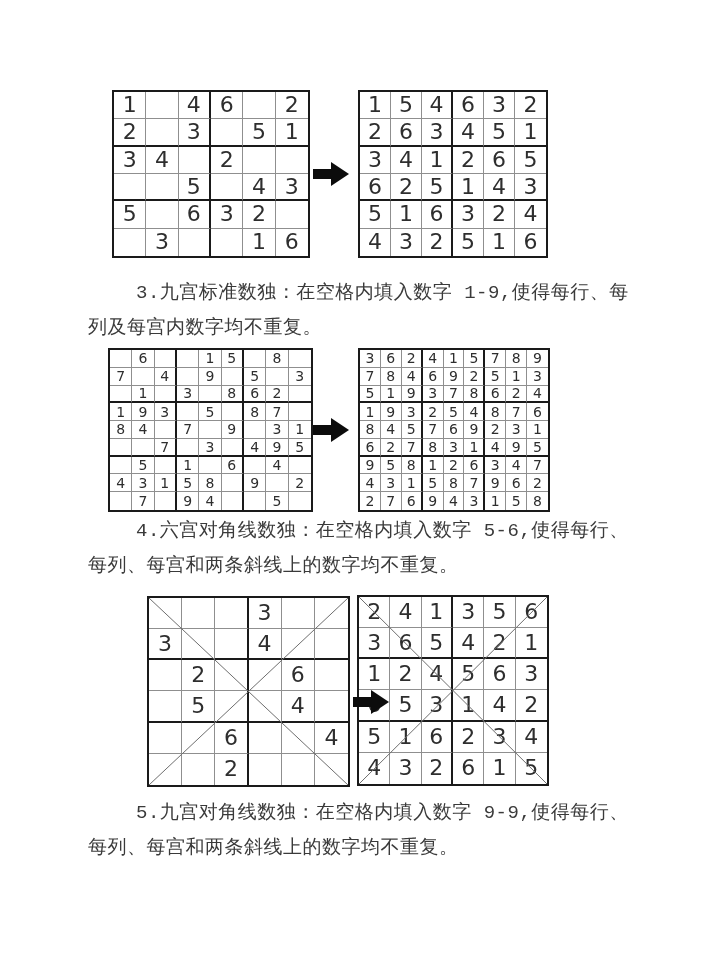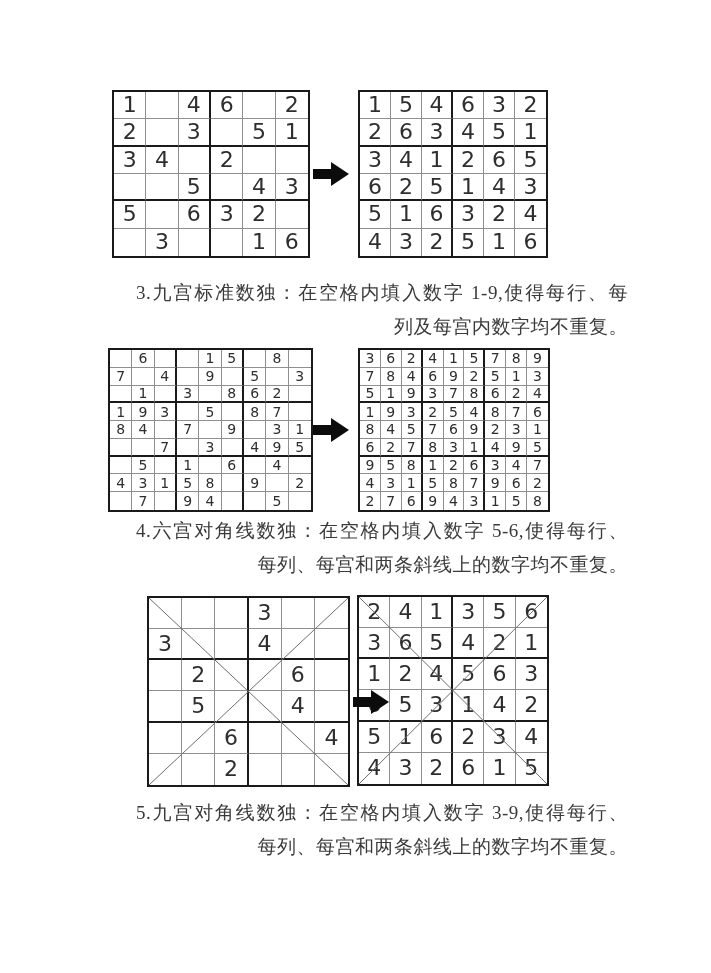--- a/index.html
+++ b/index.html
@@ -72,22 +72,23 @@
     position:absolute;left:88px;width:540px;
     font-size:19px;line-height:34px;
     letter-spacing:0.5px;
     color:var(--text);
   }
   .para .l1{
     text-indent:48px;
     text-align:justify;
     text-align-last:justify;
     white-space:nowrap;
-  }
-  .para .l2{text-align:right}
+    font-family:Liberation Mono, monospace;
+  }
+  .para .l2{text-align:left}
   #p3{top:276px}
   #p4{top:514px}
   #p5{top:796px}
 </style>
 </head>
 <body>
 
 <div class="page">
 
   <div id="g1p" class="sgrid g66" style="grid-template-columns: repeat(6, 1fr); grid-template-rows: repeat(6, 1fr);">
@@ -435,17 +436,17 @@
       <div class="cell lastr">6</div>
       <div class="cell lastr">1</div>
       <div class="cell lastc lastr">5</div>
       <svg class="diag" viewBox="0 0 100 100" preserveAspectRatio="none">
         <line x1="0" y1="0" x2="100" y2="100" stroke="#6e6e6e" stroke-width="1" vector-effect="non-scaling-stroke"></line>
         <line x1="0" y1="100" x2="100" y2="0" stroke="#6e6e6e" stroke-width="1" vector-effect="non-scaling-stroke"></line>
       </svg>
     </div>
 
   <div id="p5" class="para">
-    <div class="l1">5.九宫对角线数独：在空格内填入数字 3-9,使得每行、</div>
+    <div class="l1">5.九宫对角线数独：在空格内填入数字 9-9,使得每行、</div>
     <div class="l2">每列、每宫和两条斜线上的数字均不重复。</div>
   </div>
 
 </div>
 
 </body></html>

